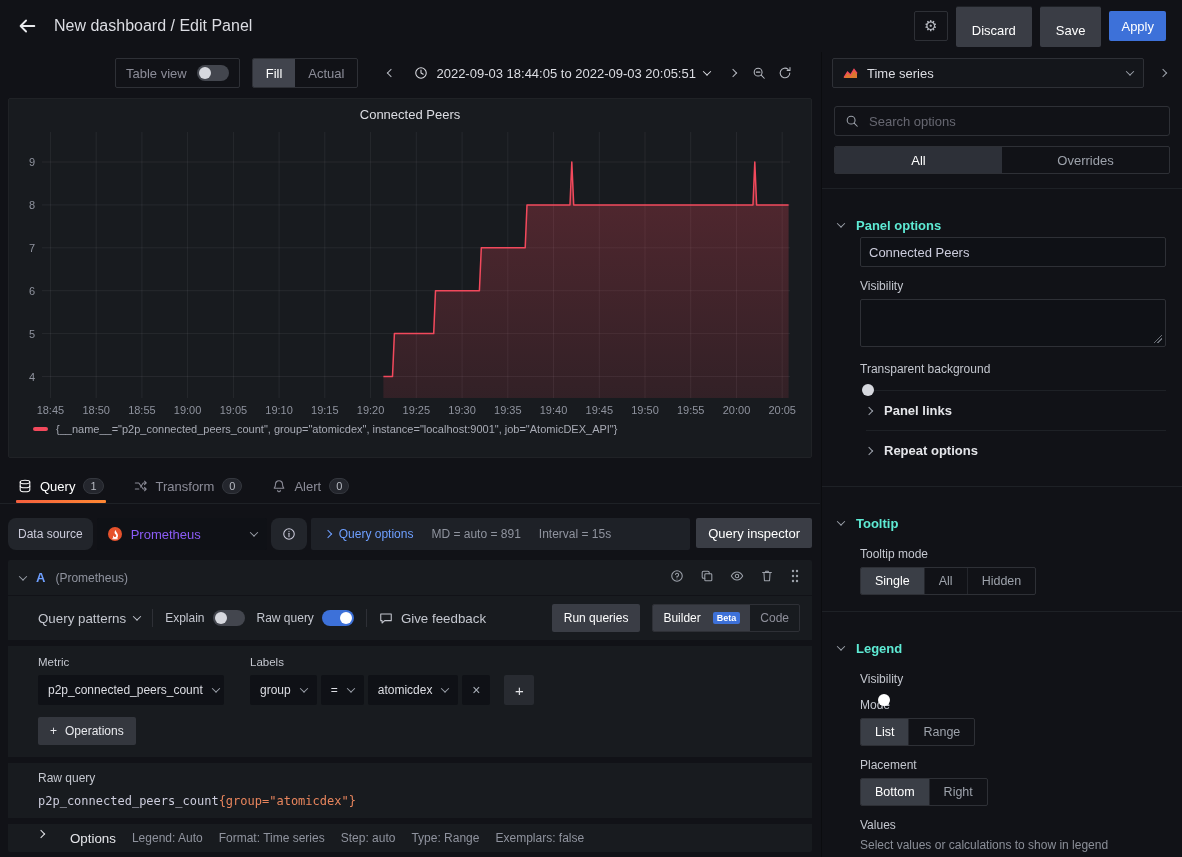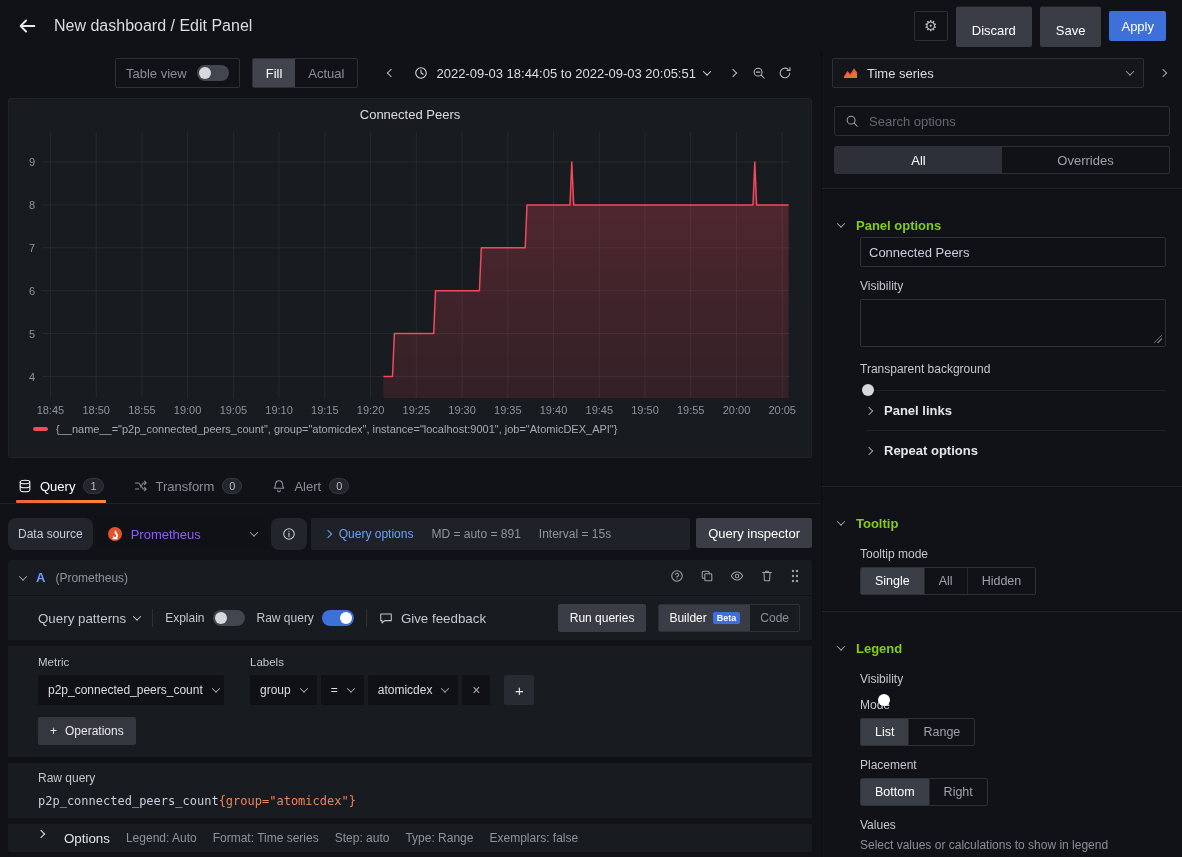--- a/index.html
+++ b/index.html
@@ -82,55 +82,55 @@
   .q-header{height:36px;display:flex;align-items:center;gap:10px;padding:0 12px;border-bottom:1px solid #111217;color:#9da2ab}
   .ref-id{color:var(--link);font-size:13px;font-weight:600}
   .ref-ds{color:#8f939e;font-size:12px}
   .q-actions{margin-left:auto;display:flex;align-items:center;gap:16px;color:#9da2ab}
   .q-toolbar{display:flex;align-items:center;gap:12px;padding:8px 12px 8px 30px;border-bottom:6px solid var(--bg);font-size:12px;color:#c4c7cf}
   .vdiv{width:1px;height:18px;background:#2e3036;flex:none}
   .tool-item{display:flex;align-items:center;gap:8px}
   .spacer{flex:1}
   .run-btn{height:28px;font-size:12px}
   .bc-group{display:flex;height:28px;border:1px solid var(--border);border-radius:2px;overflow:hidden}
-  .bc-seg{display:flex;align-items:center;gap:6px;padding:0 10px;font-size:12px;color:var(--dim)}
+  .bc-seg{display:flex;align-items:center;gap:12px;padding:0 10px;font-size:12px;color:var(--dim)}
   .bc-seg.active{background:#3a3d45;color:#fff}
   .beta{background:var(--blue);color:#fff;font-size:9px;font-weight:700;padding:1px 4px;border-radius:2px}
 
   .q-builder{display:flex;gap:26px;padding:10px 12px 8px 30px}
   .flabel{font-size:11.5px;color:#c4c7cf;margin-bottom:7px}
   .sel{height:30px;background:var(--input);border-radius:2px;display:flex;align-items:center;gap:10px;padding:0 10px;font-size:12px;color:#dcdde3}
   .sel .chev{color:#9da2ab}
   .metric-sel{width:186px;justify-content:space-between}
   .label-row{display:flex;align-items:center;gap:4px}
   .xbtn{width:28px;height:30px;background:var(--input);border-radius:2px;display:flex;align-items:center;justify-content:center;color:#aab0b9;font-size:14px}
   .plus-btn{width:30px;height:30px;background:#282b31;border-radius:2px;display:flex;align-items:center;justify-content:center;color:#e3e4e8;font-size:15px;margin-left:10px}
   .q-ops{padding:4px 12px 12px 30px}
   .add-op{height:28px;background:#34373e;border-radius:2px;display:inline-flex;align-items:center;gap:8px;padding:0 12px;font-size:12px;color:#e8e9ed}
   .q-raw{border-top:6px solid var(--bg);padding:8px 12px 10px 30px}
   .raw-title{font-size:12px;color:#c4c7cf;margin-bottom:9px}
   .raw-code{font-family:"DejaVu Sans Mono",monospace;font-size:12px;color:var(--text)}
   .tok-warm{color:#e8855d}
   .q-footer{border-top:6px solid var(--bg);height:34px;display:flex;align-items:center;gap:16px;padding:0 12px 0 30px;font-size:12px;color:#8f939e}
-  .opt-label{display:flex;gap:20px;color:#e4e5e9;font-weight:500}
+  .opt-label{display:flex;gap:26px;color:#e4e5e9;font-weight:500}
 
   
   .viz-row{display:flex;align-items:center;gap:6px;height:42px;padding:6px 6px 6px 10px}
   .viz-select{flex:1;height:30px;border:1px solid var(--border);border-radius:2px;display:flex;align-items:center;gap:8px;padding:0 10px;font-size:13px;color:#dcdde3;background:#14161b}
   .viz-select .chev{margin-left:auto;color:#9da2ab}
   .pane-toggle{width:26px;height:30px;display:flex;align-items:center;justify-content:center;color:#9da2ab}
   .search-wrap{padding:12px 12px 8px}
   .search-box{height:30px;border:1px solid var(--border);border-radius:3px;display:flex;align-items:center;gap:8px;padding:2px 10px;color:#9da2ab}
   .search-box input{flex:1;background:transparent;border:none;outline:none;color:var(--text);font-size:13px;font-family:inherit}
   input::placeholder{color:var(--faint)}
   .filter-tabs{margin:2px 12px 14px;display:flex;height:28px;border:1px solid var(--border);border-radius:2px;overflow:hidden}
   .ftab{flex:1;display:flex;align-items:center;justify-content:center;font-size:13px;color:#9da2ab}
   .ftab.active{background:#2d3038;color:#fff}
   .sec{border-top:1px solid var(--line);padding:24px 16px 16px}
-  .sec-head{display:flex;align-items:center;gap:12px;height:24px;font-size:13px;font-weight:700;color:#84cc16}
+  .sec-head{display:flex;align-items:center;gap:12px;height:24px;font-size:13px;font-weight:700;color:#5eead4}
   .sec-head .chev{color:#9da2ab}
   .sec-body{padding-left:22px}
   .flabel2{font-size:12px;color:#c4c7cf;margin:12px 0 6px}
   .tinput{width:100%;height:30px;background:var(--input);border:1px solid var(--border);border-radius:2px;color:var(--text);padding:0 8px;font-size:13px;font-family:inherit;outline:none}
   .ta-wrap{position:relative}
   textarea.tinput{height:48px;resize:none;padding-top:6px}
   .resize-grip{position:absolute;right:4px;bottom:7px;width:9px;height:9px;background:linear-gradient(135deg,transparent 0 50%,#6a6e76 50% 58%,transparent 58% 72%,#6a6e76 72% 80%,transparent 80%)}
   .collapse-row{display:flex;align-items:center;gap:12px;height:40px;border-top:1px solid var(--line);margin-left:6px;font-size:13px;font-weight:700;color:#e4e5e9}
   .collapse-row .chev{color:#9da2ab}
   .rgroup{display:inline-flex;height:28px;border:1px solid var(--border);border-radius:2px;overflow:hidden}

